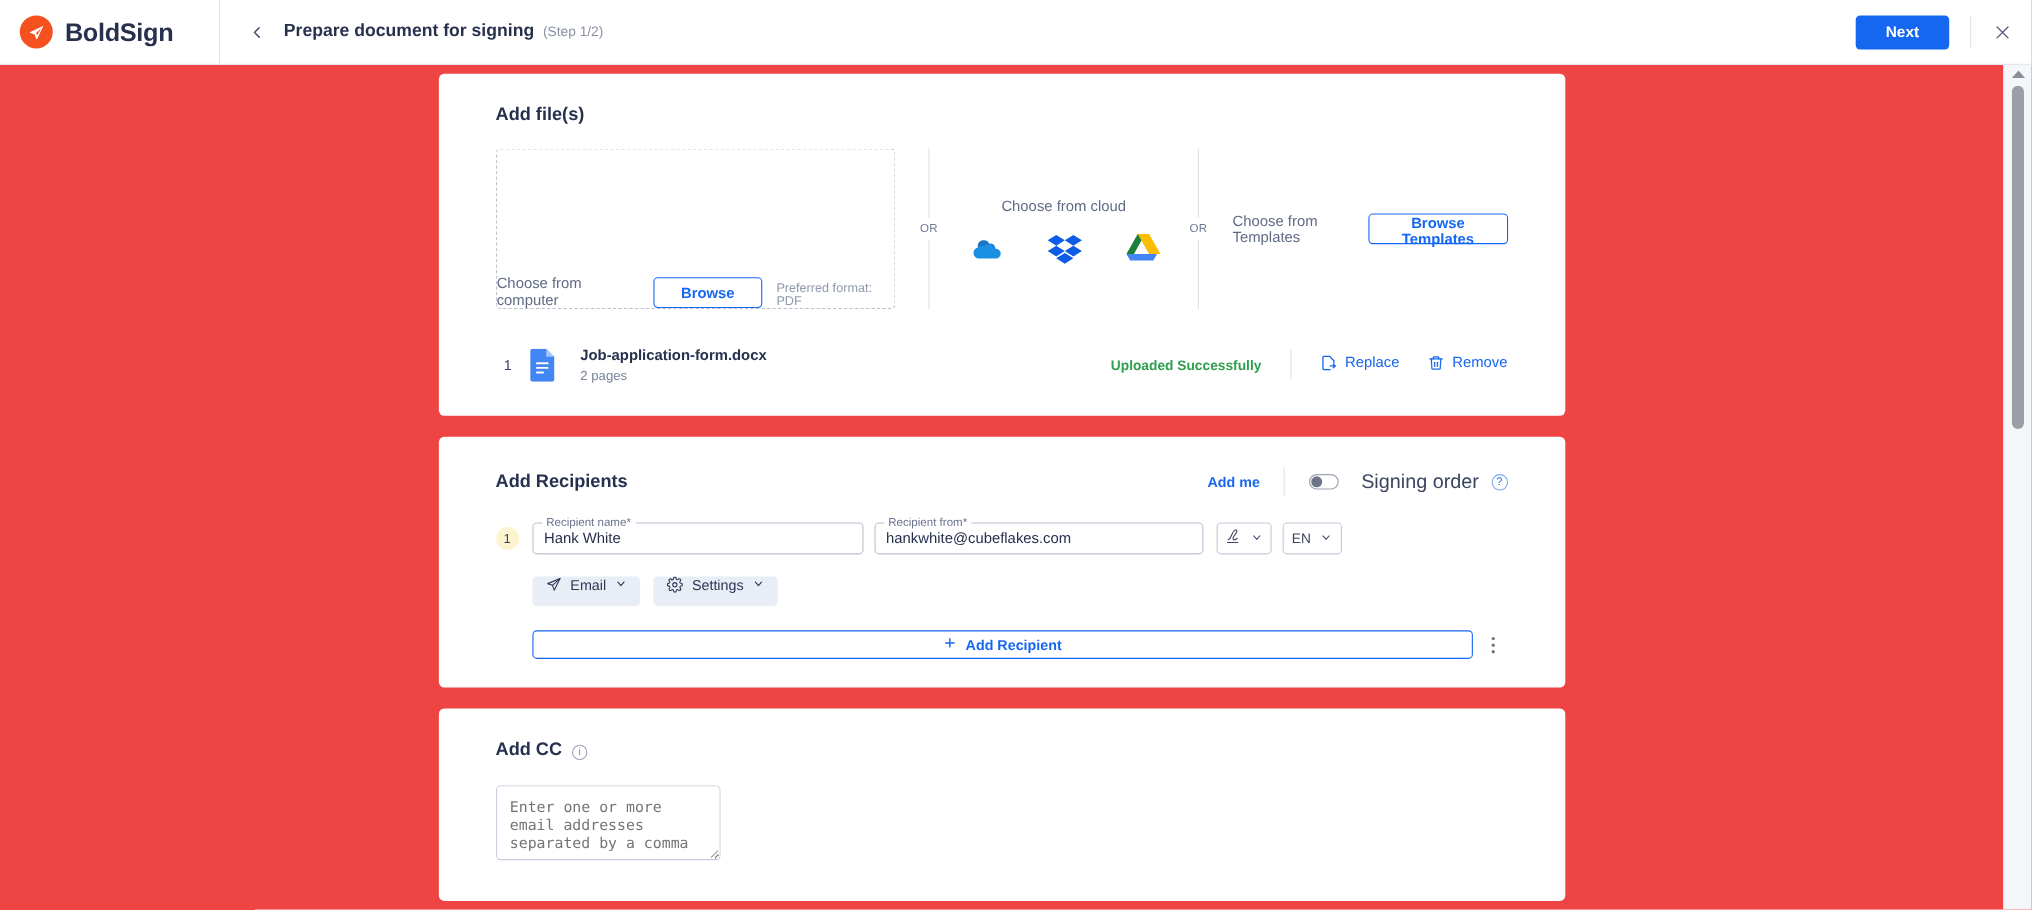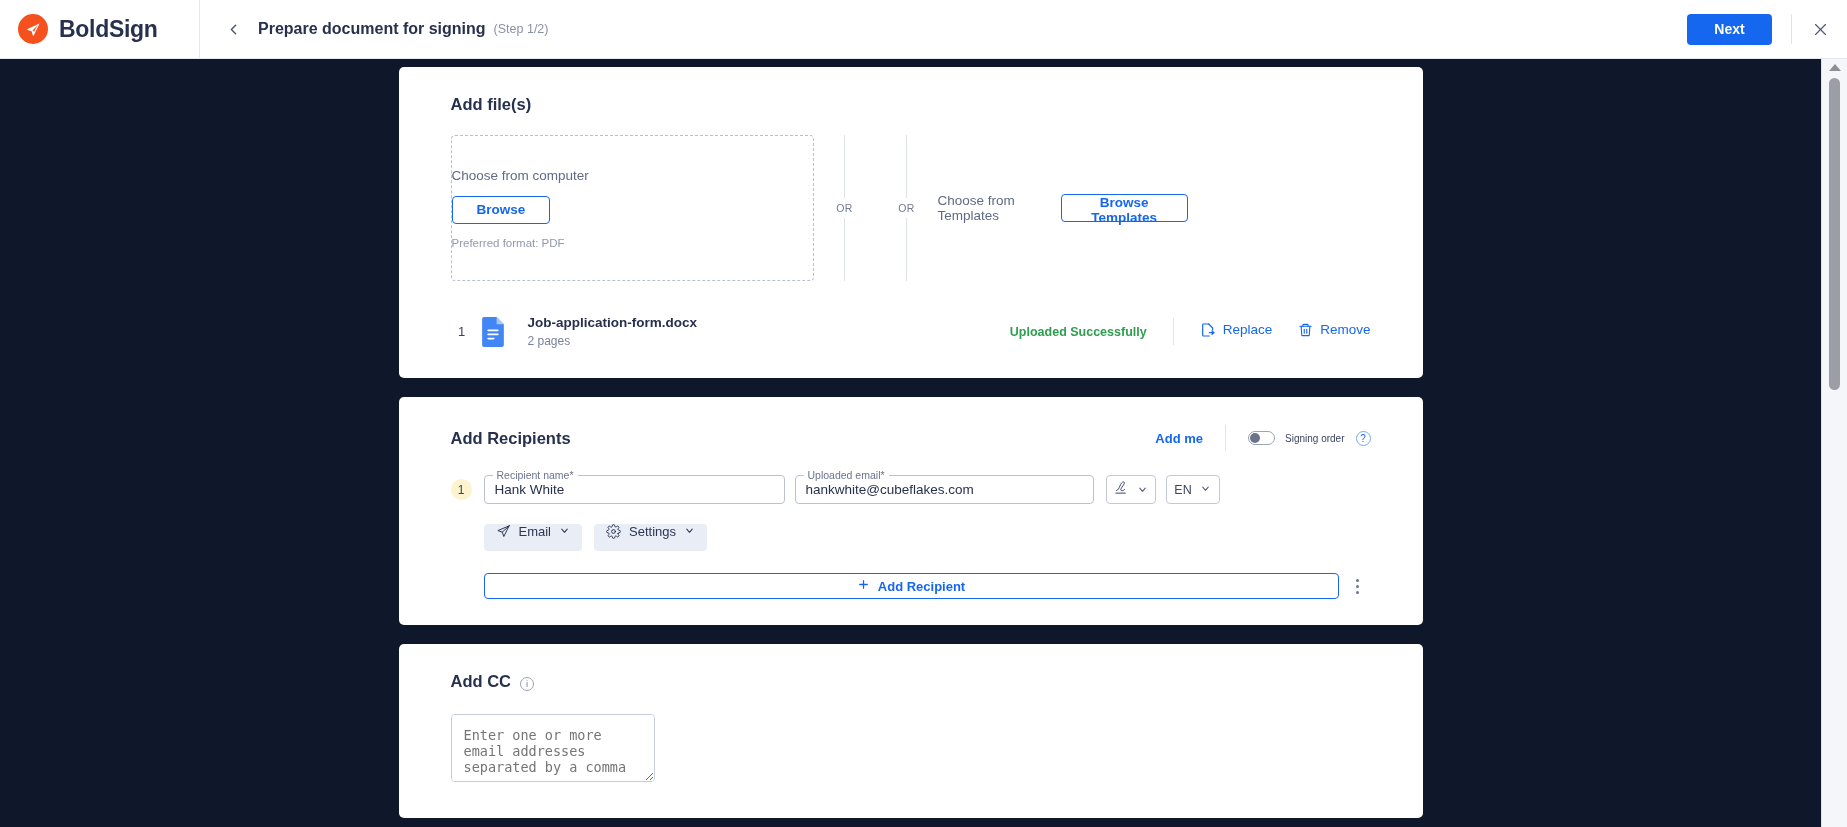--- a/index.html
+++ b/index.html
@@ -5,21 +5,21 @@
   * { box-sizing: border-box; margin: 0; padding: 0; }
   html, body {
     width: 1847px; height: 827px;
     font-family: "Liberation Sans", sans-serif;
     background: #ffffff;
     overflow: hidden;
   }
   #app {
     width: 1847px; height: 827px;
     position: relative;
-    background: #0f172a;
+    background: #ef4444;
     display: flex;
     flex-direction: column;
   }
 
   
   .header {
     height: 59px;
     min-height: 59px;
     background: #ffffff;
     display: flex;
@@ -139,22 +139,22 @@
   .upload-row {
     display: flex;
     align-items: stretch;
     height: 146px;
   }
   .dropzone {
     width: 363px;
     border: 1px dashed #b8bfce;
     border-radius: 4px;
     display: flex;
-    flex-direction: column;
-    align-items: flex-start;
+    flex-direction: row;
+    align-items: flex-end;
     justify-content: center;
     gap: 13px;
     flex: none;
   }
   .dz-label {
     font-size: 13.5px;
     color: #5f6a85;
   }
   .browse-btn {
     border: 1px solid #1667f0;
@@ -278,21 +278,21 @@
     cursor: pointer;
     flex: none;
   }
   .toggle .knob {
     position: absolute;
     width: 10px; height: 10px;
     border-radius: 50%;
     background: #6c7489;
     top: 1px; left: 1px;
   }
-  .toggle-label { font-size: 10px; color: #3b4460; margin-left: 10px; text-align: center; }
+  .toggle-label { font-size: 18px; color: #3b4460; margin-left: 20px; text-align: center; }
   .help-circle {
     width: 15px; height: 15px;
     border-radius: 50%;
     border: 1px solid #7aa9f0;
     color: #1667f0;
     font-size: 10px;
     display: flex; align-items: center; justify-content: center;
     margin-left: 11px;
     cursor: pointer;
     flex: none;
@@ -495,20 +495,43 @@
             <button class="browse-btn">Browse</button>
             <div class="dz-hint">Preferred format: PDF</div>
           </div>
 
           <div class="or-col">
             <span class="or-line"></span>
             <span class="or-text">OR</span>
             <span class="or-line"></span>
           </div>
 
+          <div class="cloud-col">
+            <div class="dz-label">Choose from cloud</div>
+            <div class="cloud-icons">
+              <span>
+                <svg width="32" height="22" viewBox="0 0 40 26">
+                  <path d="M11 9.5a7 7 0 0 1 13.2-2.1A5.5 5.5 0 0 1 31 12.6c0 .3 0 .6-.1.9H12.8A5.2 5.2 0 0 1 11 9.5z" fill="#1b76c4"></path>
+                  <path d="M12.5 11.5A6.3 6.3 0 0 0 6.2 18c0 3.5 2.8 6.3 6.3 6.3h19.1c3.1 0 5.6-2.5 5.6-5.6s-2.5-5.6-5.6-5.6c-.6 0-1.2.1-1.8.3a6.3 6.3 0 0 0-10.5-3.6 6.3 6.3 0 0 0-6.8 1.7z" fill="#1a8fe3"></path>
+                </svg>
+              </span>
+              <span>
+                <svg width="32" height="28" viewBox="0 0 40 36">
+                  <path d="M10 2 0 8.3l10 6.3 10-6.3L10 2zM30 2l-10 6.3 10 6.3 10-6.3L30 2zM0 20.9l10 6.3 10-6.3-10-6.3-10 6.3zM30 14.6l-10 6.3 10 6.3 10-6.3-10-6.3zM10 29.3l10 6.3 10-6.3-10-6.2-10 6.2z" fill="#0d5ce6"></path>
+                </svg>
+              </span>
+              <span>
+                <svg width="31" height="28" viewBox="0 0 40 36">
+                  <path d="M13.3 1 0 24.2h8.8L22 1h-8.7z" fill="#188038"></path>
+                  <path d="M13.3 1 26.6 24.2H40L26.7 1H13.3z" fill="#fbbc04"></path>
+                  <path d="M0 24.2 4.4 32h27.2l4.4-7.8H0z" fill="#4285f4"></path>
+                </svg>
+              </span>
+            </div>
+          </div>
 
           <div class="or-col">
             <span class="or-line"></span>
             <span class="or-text">OR</span>
             <span class="or-line"></span>
           </div>
 
           <div class="tpl-col">
             <div class="dz-label">Choose from Templates</div>
             <button class="tpl-btn">Browse Templates</button>
@@ -573,21 +596,21 @@
 
         <div class="recip-row">
           <span class="recip-badge">1</span>
 
           <span class="field name">
             <span class="field-legend">Recipient name*</span>
             <input class="field-value" value="Hank White" style="">
           </span>
 
           <span class="field email">
-            <span class="field-legend">Uploaded email*</span>
+            <span class="field-legend">Recipient from*</span>
             <input class="field-value" value="hankwhite@cubeflakes.com" style="">
           </span>
 
           <span class="mini-select sig">
             <span>
               <svg width="15" height="15" viewBox="0 0 24 24" fill="none" stroke="#3b4460" stroke-width="1.6" stroke-linecap="round" stroke-linejoin="round">
                   <path d="M4 17c3-1 4-4 5.5-7.5S13 3 15 3s2 2 .5 4.5S11 13 11 15.5c0 1.2.8 1.8 1.8 1.8 1.6 0 3-1.3 4.2-2.3"></path>
                   <line x1="3" y1="21" x2="18" y2="21"></line>
                 </svg>
             </span>

